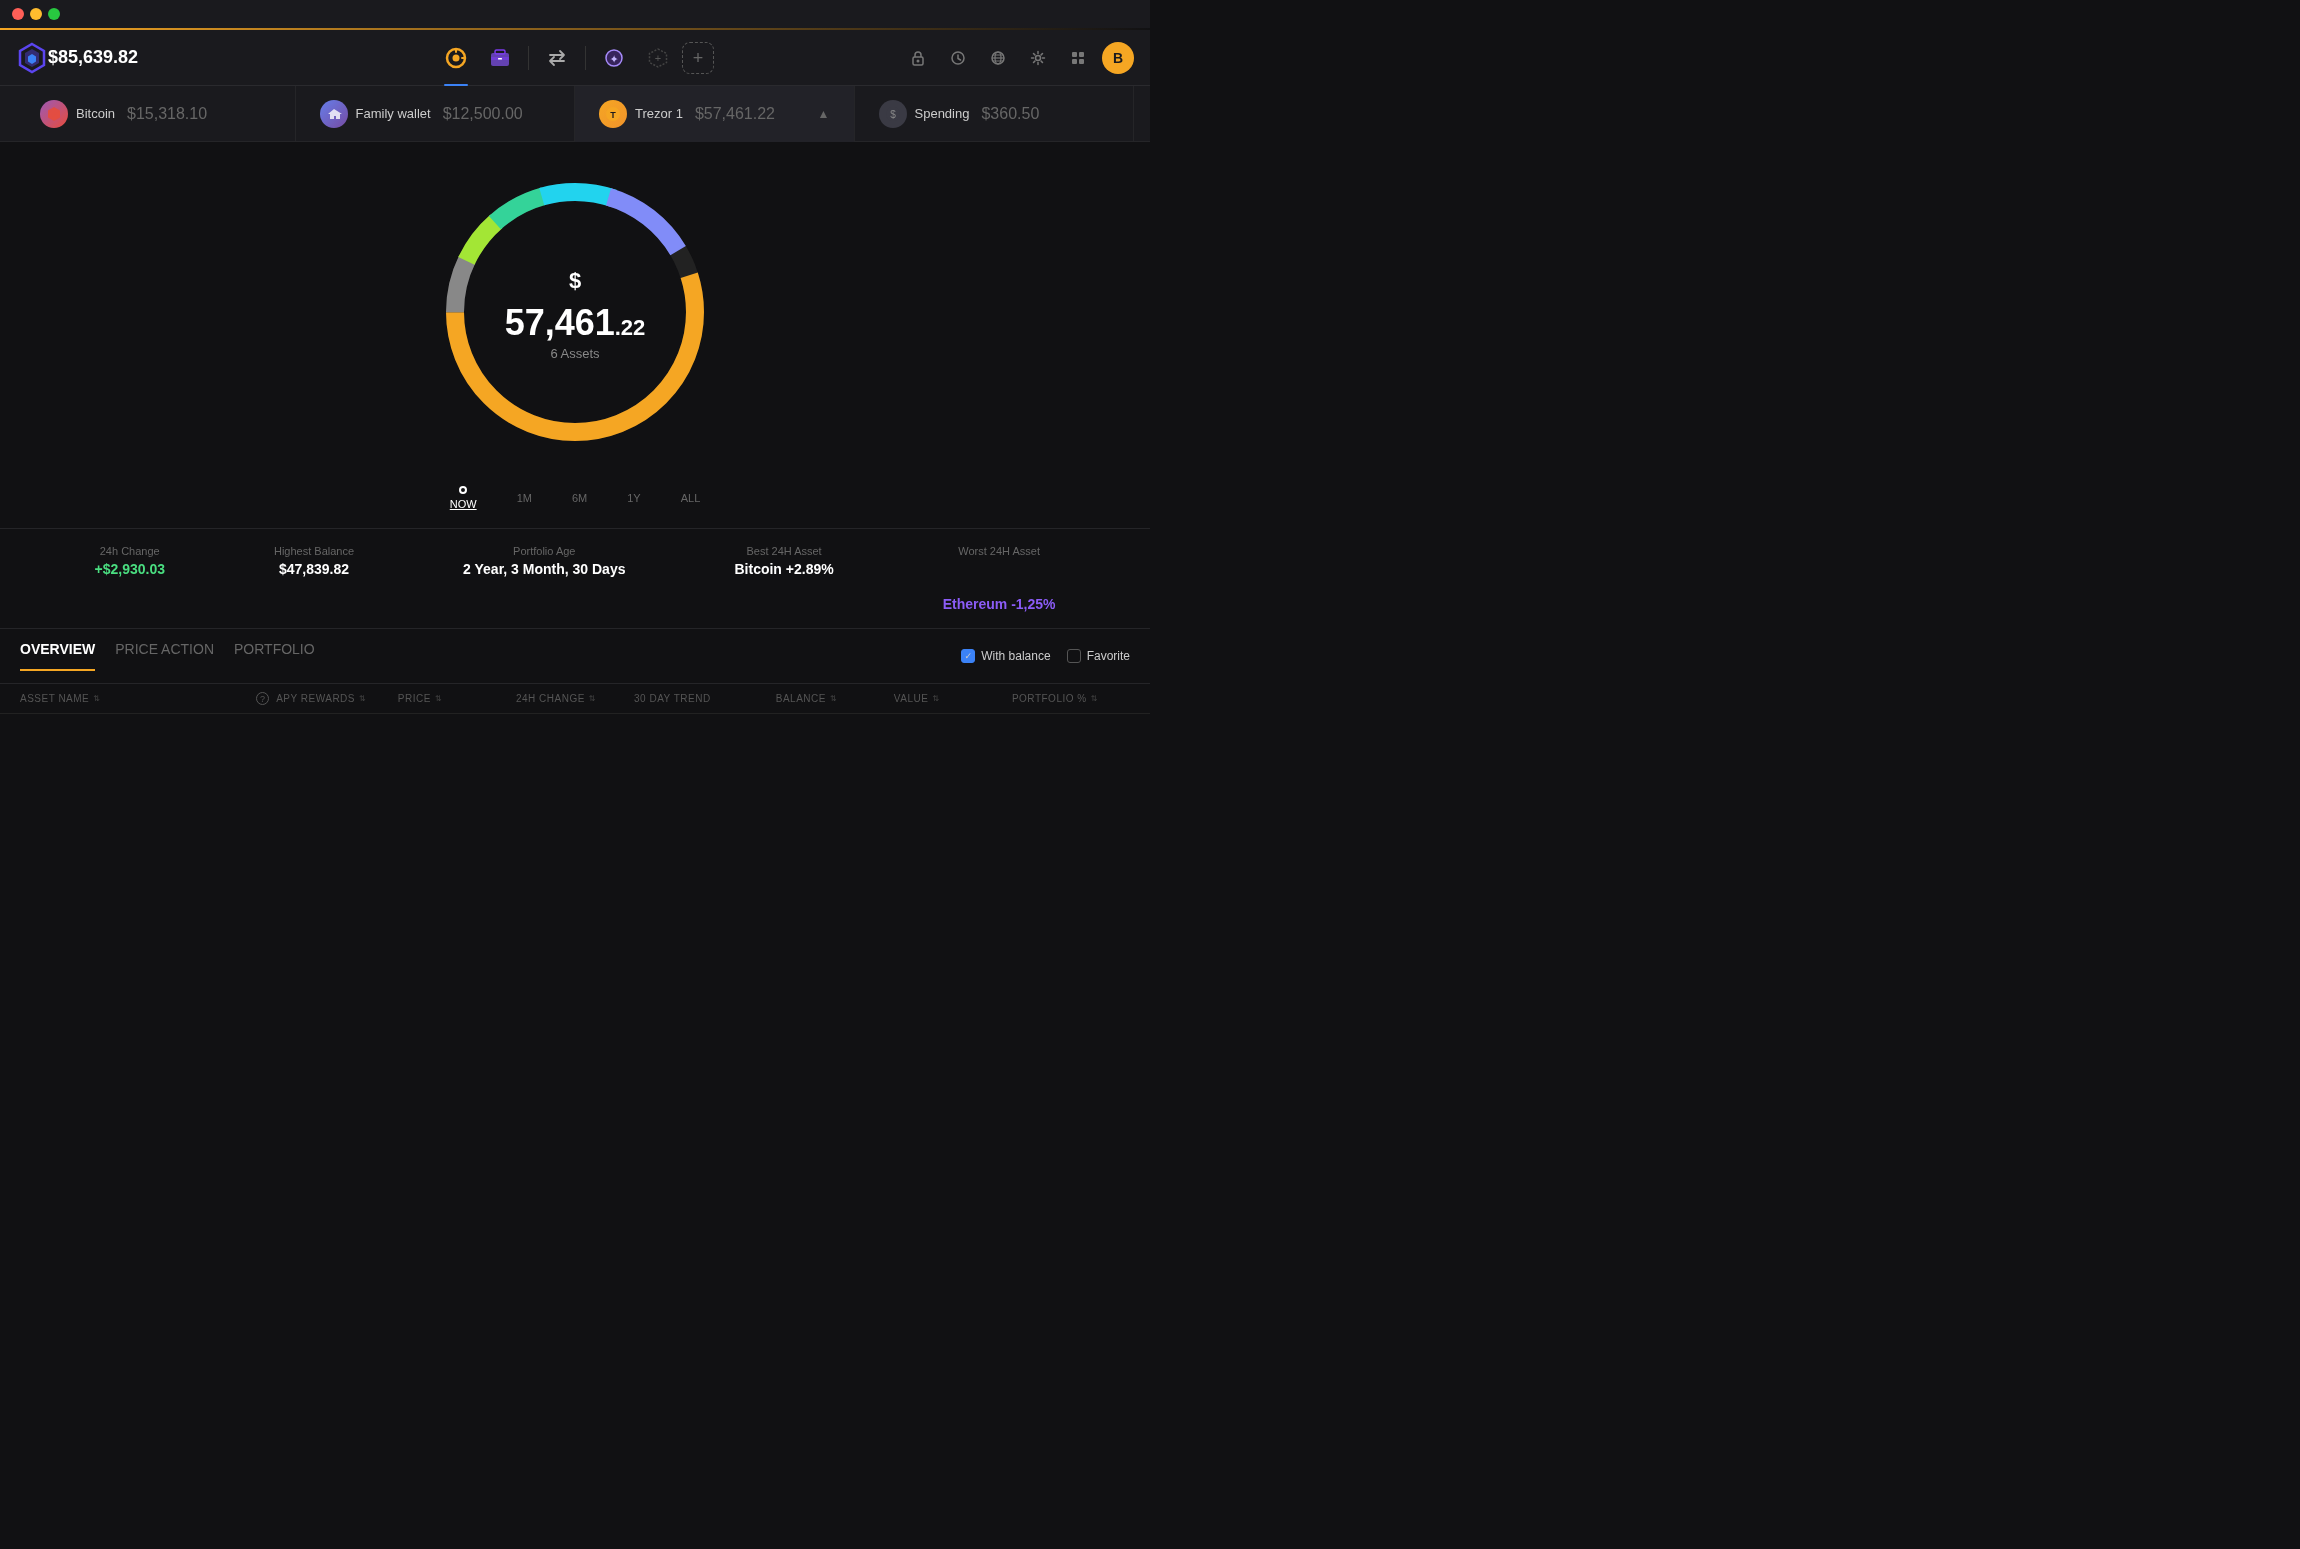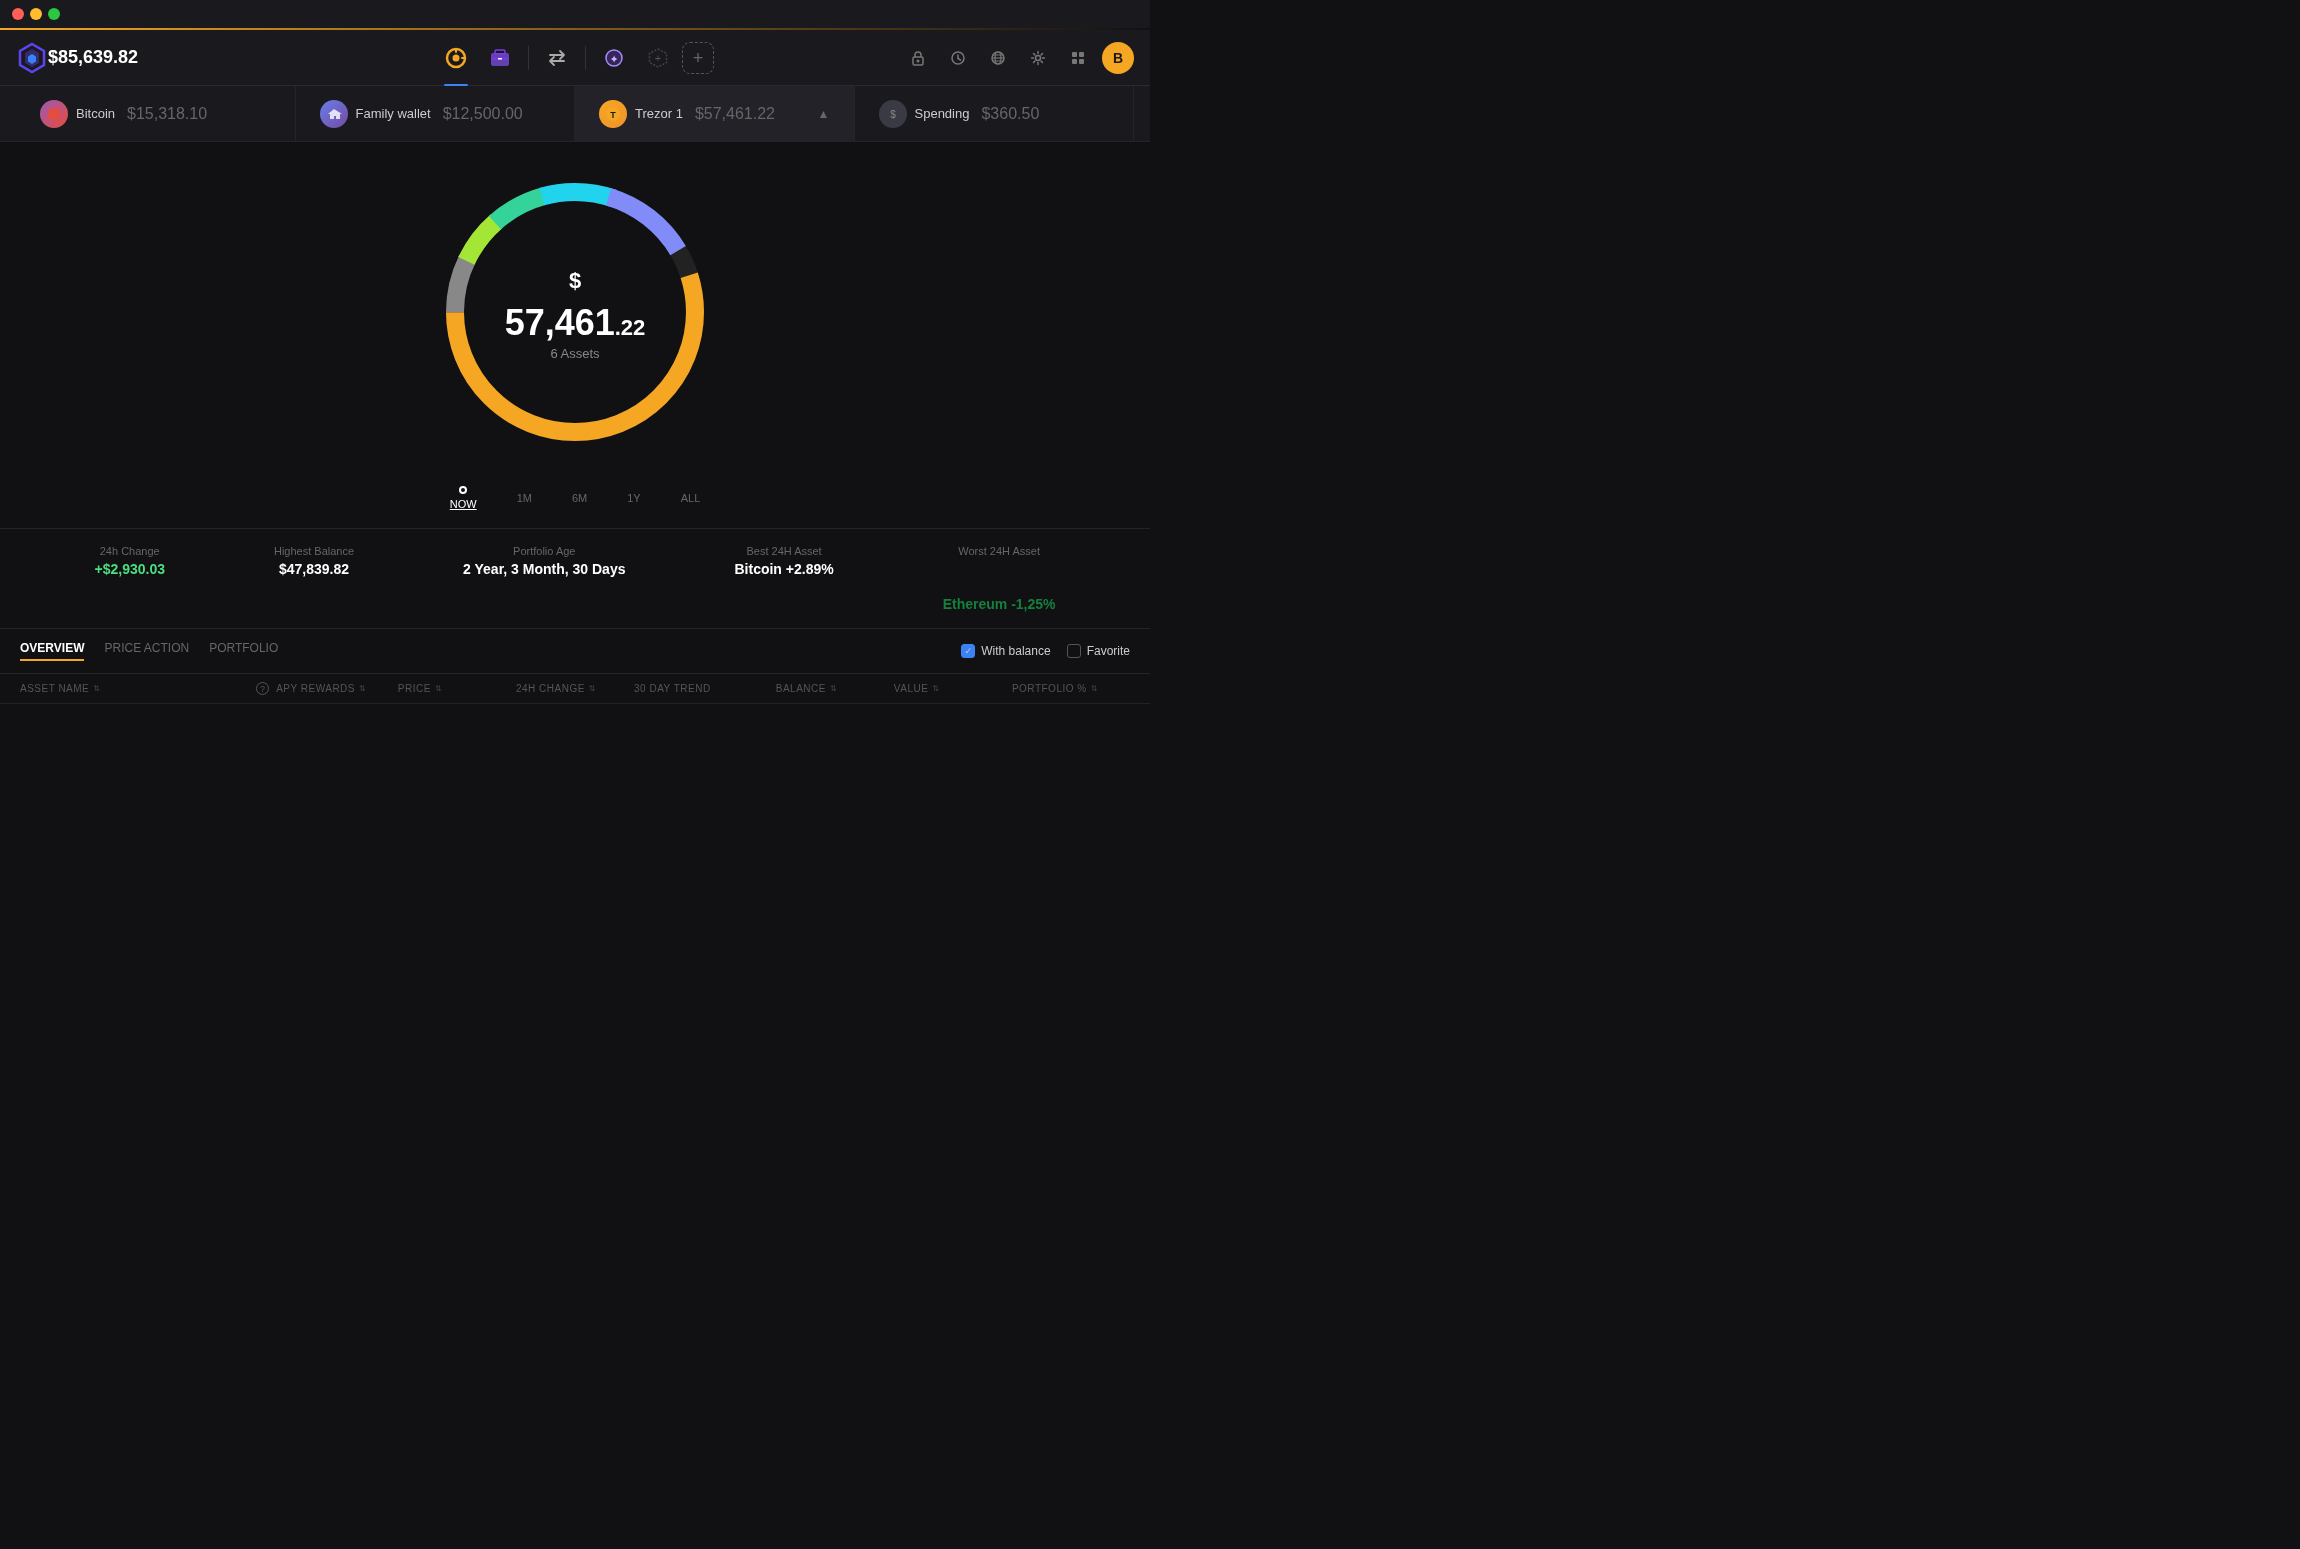--- a/index.html
+++ b/index.html
@@ -273,24 +273,24 @@
       display: flex;
       align-items: center;
       padding: 12px 20px;
       border-bottom: 1px solid #252528;
     }
     .filter-tabs {
       display: flex;
       gap: 20px;
     }
     .filter-tab {
-      font-size: 12px;
+      font-size: 14px;
       color: #666;
       cursor: pointer;
-      padding-bottom: 4px;
+      padding-bottom: 12px;
     }
     .filter-tab.active {
       color: #fff;
       font-weight: 600;
       border-bottom: 2px solid #f5a623;
     }
     .filter-right {
       margin-left: auto;
       display: flex;
       align-items: center;
@@ -569,21 +569,21 @@
   <div class="stat-item">
     <div class="stat-label">Portfolio Age</div>
     <div class="stat-value">2 Year, 3 Month, 30 Days</div>
   </div>
   <div class="stat-item">
     <div class="stat-label">Best 24H Asset</div>
     <div class="stat-value">Bitcoin +2.89%</div>
   </div>
   <div class="stat-item">
     <div class="stat-label">Worst 24H Asset</div>
-    <div class="stat-value" style="color:#15803d;margin-top:39px;">Ethereum -1,25%</div>
+    <div class="stat-value" style="color:#8b5cf6;margin-top:39px;">Ethereum -1,25%</div>
   </div>
 </div>
 
 <div class="filter-bar">
   <div class="filter-tabs">
     <div class="filter-tab active">OVERVIEW</div>
     <div class="filter-tab">PRICE ACTION</div>
     <div class="filter-tab">PORTFOLIO</div>
   </div>
   <div class="filter-right">

